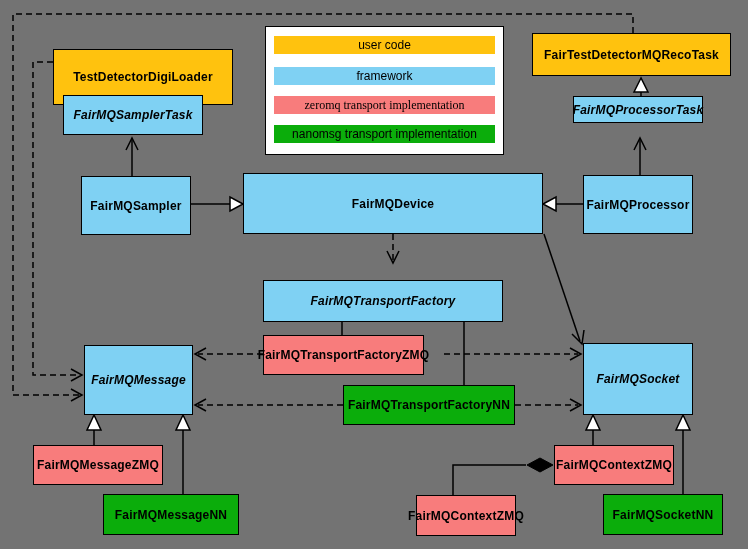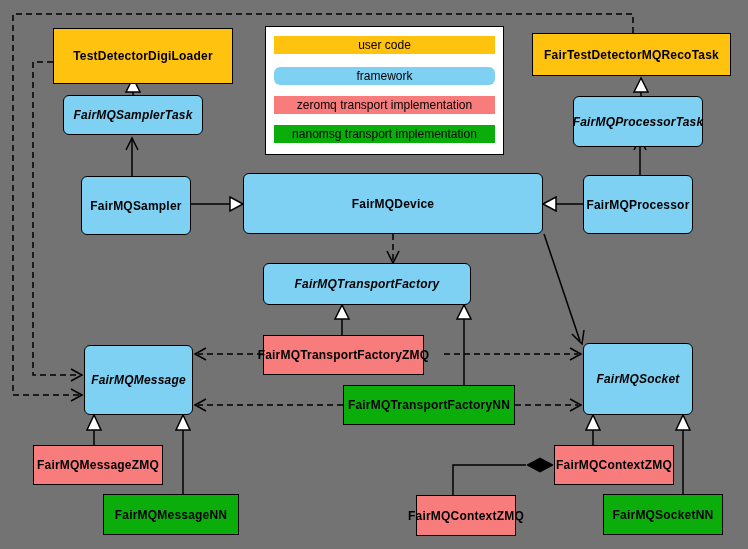--- a/index.html
+++ b/index.html
@@ -13,32 +13,32 @@
   svg.wires .tri{fill:#ffffff;stroke:#000;stroke-width:1.5;stroke-linejoin:miter;}
   svg.wires .chev{fill:none;stroke:#000;stroke-width:1.5;}
   svg.wires .diamond{fill:#000;stroke:#000;}
   .node{
     position:absolute;display:flex;align-items:center;justify-content:center;
     box-sizing:border-box;border:1.5px solid #000;font-weight:bold;font-size:12px;
     color:#000;text-align:center;white-space:nowrap;letter-spacing:.2px;
   }
   .abstract{font-style:italic;text-align:right;}
   .c-user{background:#FFC20E;}
-  .c-fw{background:#7FD1F3;border-radius:6px;}
+  .c-fw{background:#7FD1F3;}
   .c-zmq{background:#F87C7C;}
   .c-nn{background:#0BAD0B;}
   .legend-frame{
     position:absolute;left:265px;top:26px;width:239px;height:129px;
     border:1.5px solid #000;background:#fff;box-sizing:border-box;
   }
   .legend-item{
     position:absolute;left:8px;width:221px;height:18px;display:flex;
     align-items:center;justify-content:center;font-size:12px;color:#000;white-space:nowrap;
   }
-  .li-0{top:9px;}  .li-1{top:40px;}  .li-2{top:69px;}  .li-3{top:98px;}
+  .li-0{top:9px;}  .li-1{top:40px;}  .li-2{top:69px;font-family:Liberation Serif, serif;}  .li-3{top:98px;}
 </style>
 </head>
 <body>
 
 <div class="canvas">
 
   <svg class="wires" viewBox="0 0 748 549" xmlns="http://www.w3.org/2000/svg">
 
     <g>
       <line x1="133" y1="95" x2="133" y2="92"></line>
@@ -146,28 +146,28 @@
     </g>
   </svg>
 
   <div class="legend-frame">
     <div class="legend-item li-0 c-user">user code</div>
     <div class="legend-item li-1 c-fw">framework</div>
     <div class="legend-item li-2 c-zmq">zeromq transport implementation</div>
     <div class="legend-item li-3 c-nn">nanomsg transport implementation</div>
   </div>
 
-  <div class="node c-user" style="left:53px;top:28px;width:180px;height:56px">TestDetectorDigiLoader</div>
+  <div class="node c-user" style="left:53px;top:49px;width:180px;height:56px">TestDetectorDigiLoader</div>
   <div class="node c-user" style="left:532px;top:33px;width:199px;height:43px">FairTestDetectorMQRecoTask</div>
   <div class="node c-fw abstract" style="left:63px;top:95px;width:140px;height:40px">FairMQSamplerTask</div>
-  <div class="node c-fw abstract" style="left:573px;top:96px;width:130px;height:51px">FairMQProcessorTask</div>
+  <div class="node c-fw abstract" style="left:573px;top:96px;width:130px;height:27px">FairMQProcessorTask</div>
   <div class="node c-fw" style="left:81px;top:176px;width:110px;height:59px">FairMQSampler</div>
   <div class="node c-fw" style="left:243px;top:173px;width:300px;height:61px">FairMQDevice</div>
   <div class="node c-fw" style="left:583px;top:175px;width:110px;height:59px">FairMQProcessor</div>
-  <div class="node c-fw abstract" style="left:263px;top:263px;width:208px;height:42px">FairMQTransportFactory</div>
+  <div class="node c-fw abstract" style="left:263px;top:280px;width:240px;height:42px">FairMQTransportFactory</div>
   <div class="node c-zmq" style="left:263px;top:335px;width:161px;height:40px">FairMQTransportFactoryZMQ</div>
   <div class="node c-nn" style="left:343px;top:385px;width:172px;height:40px">FairMQTransportFactoryNN</div>
   <div class="node c-fw abstract" style="left:84px;top:345px;width:109px;height:70px">FairMQMessage</div>
   <div class="node c-fw abstract" style="left:583px;top:343px;width:110px;height:72px">FairMQSocket</div>
   <div class="node c-zmq" style="left:33px;top:445px;width:130px;height:40px">FairMQMessageZMQ</div>
   <div class="node c-nn" style="left:103px;top:494px;width:136px;height:41px">FairMQMessageNN</div>
   <div class="node c-zmq" style="left:554px;top:445px;width:120px;height:40px">FairMQContextZMQ</div>
   <div class="node c-nn" style="left:603px;top:494px;width:120px;height:41px">FairMQSocketNN</div>
   <div class="node c-zmq" style="left:416px;top:495px;width:100px;height:41px">FairMQContextZMQ</div>
 

